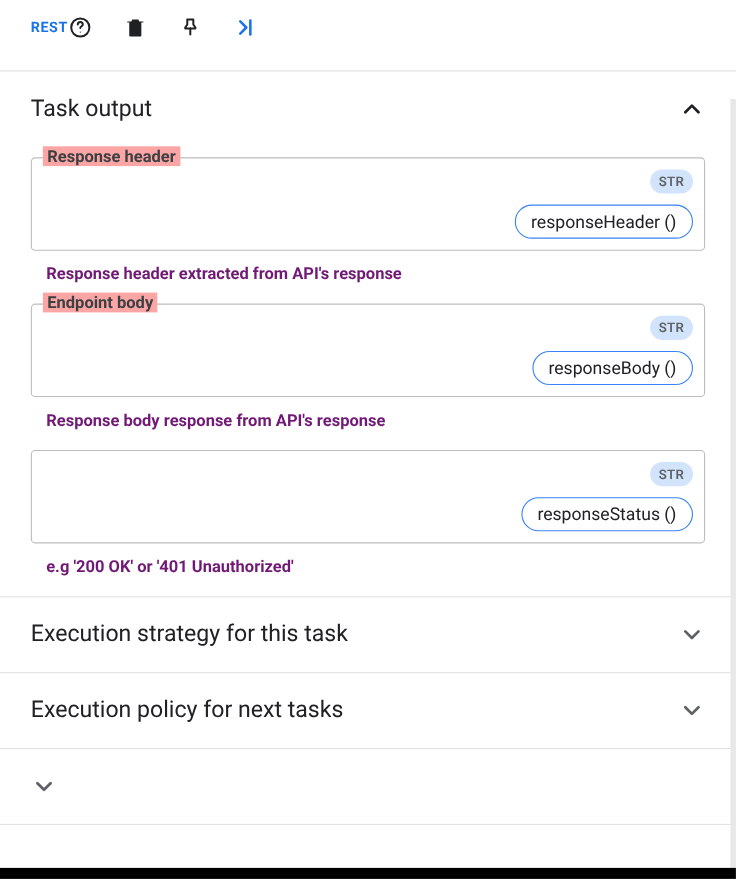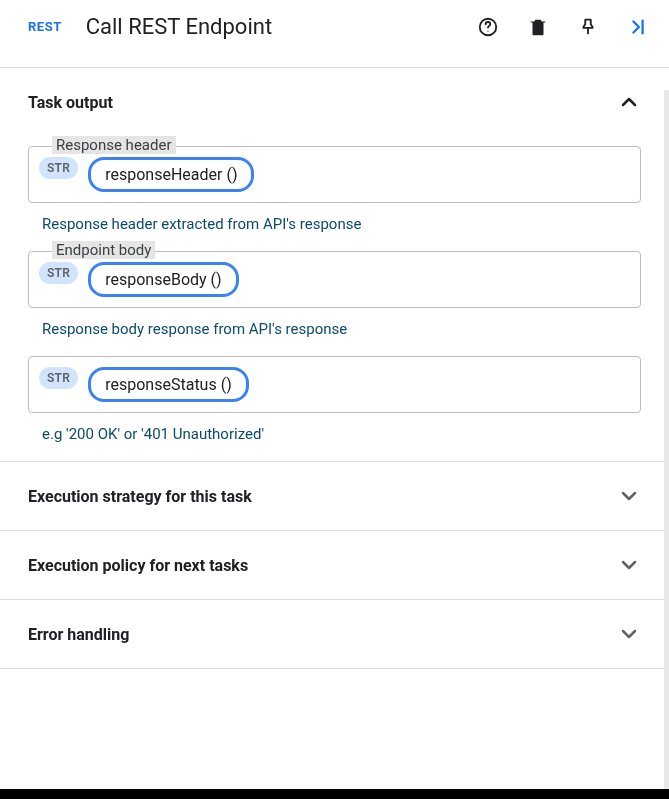--- a/index.html
+++ b/index.html
@@ -12,21 +12,20 @@
     background: #fff;
     width: 669px;
     height: 799px;
     overflow: hidden;
     color: #202124;
   }
   .header {
     display: flex;
     align-items: center;
     padding: 14px 20px 16px 28px;
-    gap: 12px;
   }
   .rest-badge {
     color: #1a73e8;
     font-weight: 700;
     font-size: 13px;
     letter-spacing: 0.5px;
   }
   .header-title {
     font-size: 22px;
     font-weight: 400;
@@ -68,77 +67,79 @@
     display: flex;
     align-items: center;
     justify-content: space-between;
     padding: 22px 28px;
     cursor: pointer;
   }
   .section-header.tight {
     padding: 22px 28px 14px 28px;
   }
   .section-title {
-    font-size: 16px;
-    font-weight: 700;
+    font-size: 21px;
+    font-weight: 400;
     color: #202124;
   }
   .chevron {
     width: 24px;
     height: 24px;
   }
   .section-body {
     padding: 0 28px 18px 28px;
   }
 
   .field-wrap {
     position: relative;
     margin-top: 18px;
   }
   .field-label {
     position: absolute;
     top: -10px;
-    left: 24px;
-    background: #e5e5e5;
+    left: 11px;
+    background: #fca5a5;
     padding: 0 4px;
     font-size: 15px;
-    font-weight: 400;
+    font-weight: 700;
     color: #3c4043;
   }
   .field-box {
     border: 1px solid #bdbdbd;
     border-radius: 4px;
     padding: 10px 10px;
     display: flex;
-    align-items: flex-start;
+    align-items: flex-end;
     gap: 10px;
     min-height: 54px;
+    flex-direction: column;
   }
   .type-badge {
     background: #d2e3fc;
     color: #5f6368;
     font-size: 12px;
     font-weight: 600;
     border-radius: 12px;
     padding: 4px 8px;
     letter-spacing: 0.3px;
   }
   .value-pill {
-    border: 3px solid #3b82f6;
+    border: 1px solid #3b82f6;
     border-radius: 16px;
     padding: 5px 14px;
     font-size: 16px;
     color: #202124;
     background: #fff;
   }
   .field-help {
     font-size: 15px;
-    color: #0c4a6e;
+    color: #701a75;
     margin-top: 12px;
     margin-left: 14px;
+    font-weight: bold;
   }
 
   .bottom-bar {
     height: 10px;
     background: #000;
     position: absolute;
     bottom: 0;
     left: 0;
     right: 0;
   }
@@ -149,21 +150,20 @@
     bottom: 10px;
     width: 5px;
     background: #e8e8e8;
   }
 </style>
 </head>
 <body>
 
 <div class="header">
   <span class="rest-badge">REST</span>
-  <span class="header-title">Call REST Endpoint</span>
   <div class="header-icons">
     <span class="icon-btn">
       <svg viewBox="0 0 24 24" fill="none" stroke="currentColor" stroke-width="2">
         <circle cx="12" cy="12" r="9"></circle>
         <path d="M9.5 9a2.5 2.5 0 0 1 5 0c0 1.5-2.5 2-2.5 3.5" stroke-linecap="round"></path>
         <circle cx="12" cy="16.5" r="0.6" fill="currentColor" stroke="none"></circle>
       </svg>
     </span>
     <span class="icon-btn">
       <svg viewBox="0 0 24 24" fill="currentColor">
@@ -244,21 +244,20 @@
     <span class="chevron">
       <svg viewBox="0 0 24 24" fill="none" stroke="#5f6368" stroke-width="2.5" stroke-linecap="round" stroke-linejoin="round">
         <path d="M6 9l6 6 6-6"></path>
       </svg>
     </span>
   </div>
 </div>
 
 <div class="section">
   <div class="section-header">
-    <span class="section-title">Error handling</span>
     <span class="chevron">
       <svg viewBox="0 0 24 24" fill="none" stroke="#5f6368" stroke-width="2.5" stroke-linecap="round" stroke-linejoin="round">
         <path d="M6 9l6 6 6-6"></path>
       </svg>
     </span>
   </div>
 </div>
 
 <div class="rscroll"></div>
 <div class="bottom-bar"></div>

